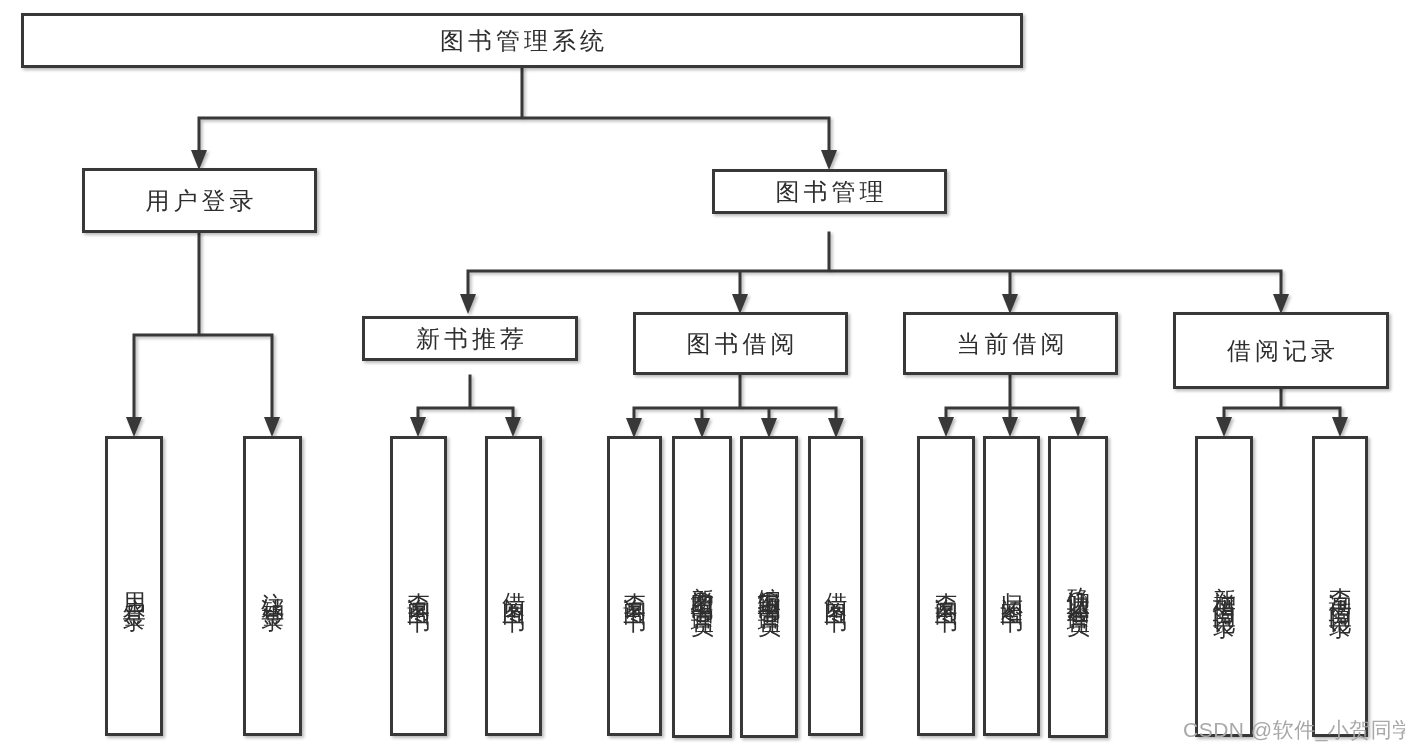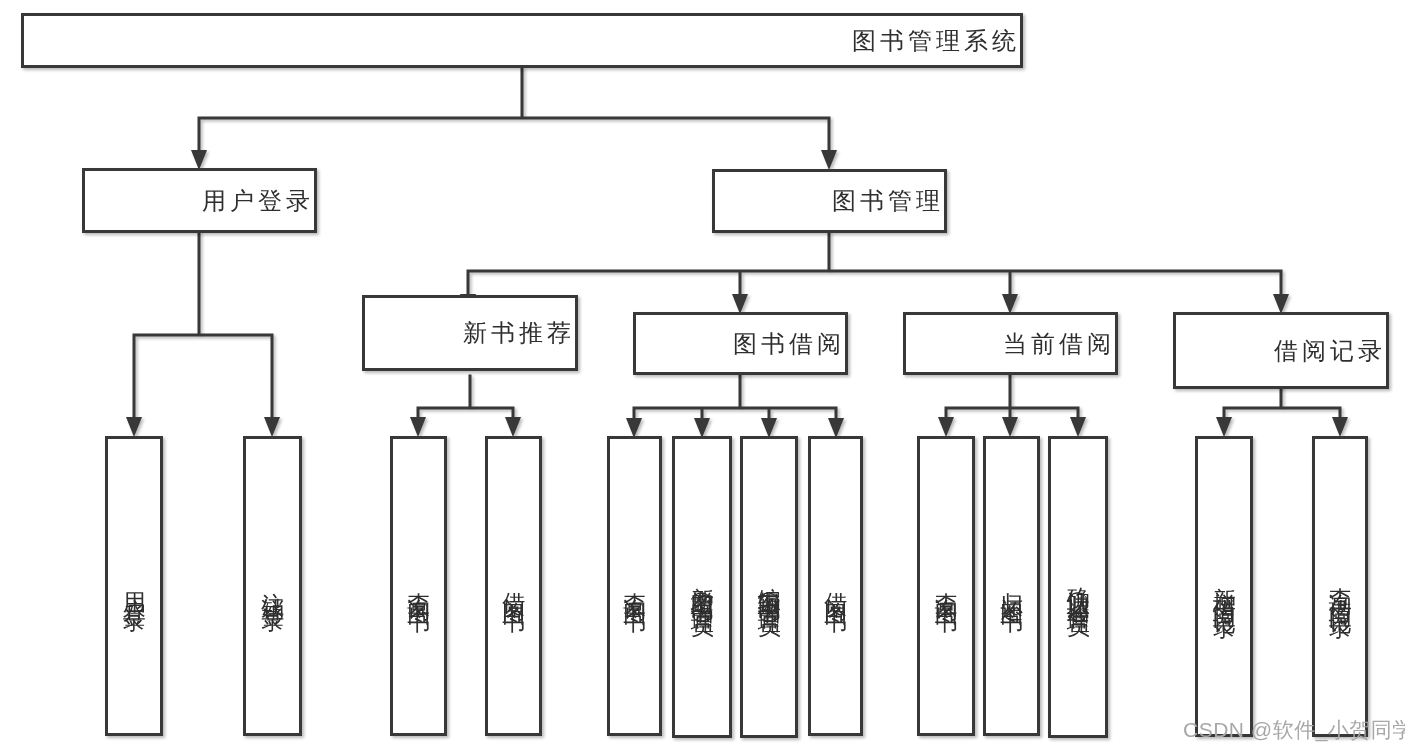--- a/index.html
+++ b/index.html
@@ -12,21 +12,21 @@
   }
   .wires{position:absolute;left:0;top:0;z-index:1;
     filter:drop-shadow(2px 2px 1.5px rgba(0,0,0,0.28));}
   .node{
     position:absolute;z-index:2;box-sizing:border-box;
     background:#ffffff;border:3px solid #383838;
     box-shadow:2px 2px 3px rgba(0,0,0,0.28);
     display:flex;align-items:center;justify-content:center;
     color:#2e2e2e;
   }
-  .hnode{font-size:24px;letter-spacing:4px;text-indent:4px;justify-content:flex-end;}
+  .hnode{font-size:24px;letter-spacing:4px;text-indent:4px;}
   .title{font-size:24px;}
   .vtext{
     writing-mode:vertical-rl;text-orientation:mixed;
     font-size:23px;line-height:1.1;letter-spacing:6px;
     color:#2e2e2e;white-space:nowrap;
   }
   .vtext.long{letter-spacing:4px;}
   .watermark{
     position:absolute;z-index:6;
     left:1183px;top:716px;
@@ -70,25 +70,25 @@
     </g>
   </svg>
 
   <div class="node hnode title" style="left:21px;top:13px;width:1002px;height:55px">
     <span>图书管理系统</span>
   </div>
 
   <div class="node hnode" style="left:82px;top:168px;width:235px;height:65px">
     <span>用户登录</span>
   </div>
-  <div class="node hnode" style="left:712px;top:169px;width:235px;height:64px">
+  <div class="node hnode" style="left:712px;top:169px;width:235px;height:45px">
     <span>图书管理</span>
   </div>
 
-  <div class="node hnode" style="left:362px;top:295px;width:216px;height:76px">
+  <div class="node hnode" style="left:362px;top:316px;width:216px;height:45px">
     <span>新书推荐</span>
   </div>
   <div class="node hnode" style="left:633px;top:312px;width:215px;height:63px">
     <span>图书借阅</span>
   </div>
   <div class="node hnode" style="left:903px;top:312px;width:215px;height:63px">
     <span>当前借阅</span>
   </div>
   <div class="node hnode" style="left:1173px;top:312px;width:216px;height:77px">
     <span>借阅记录</span>

